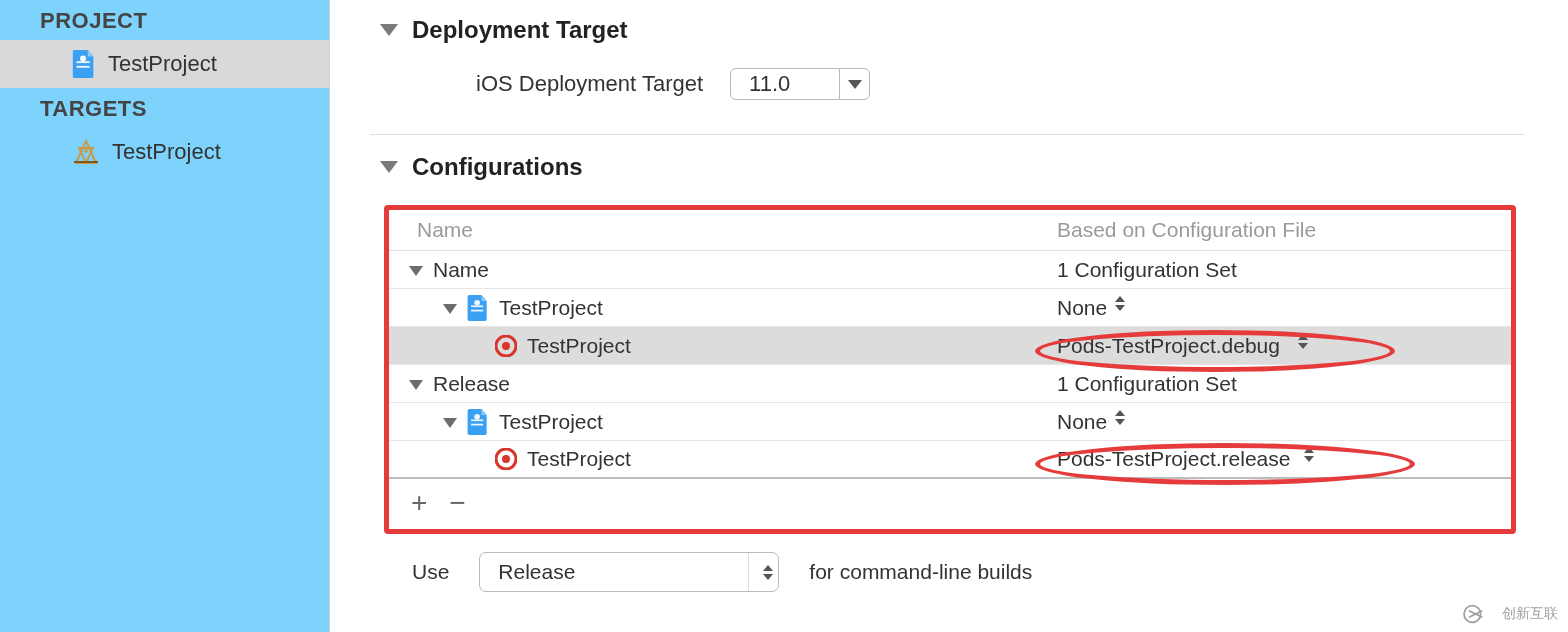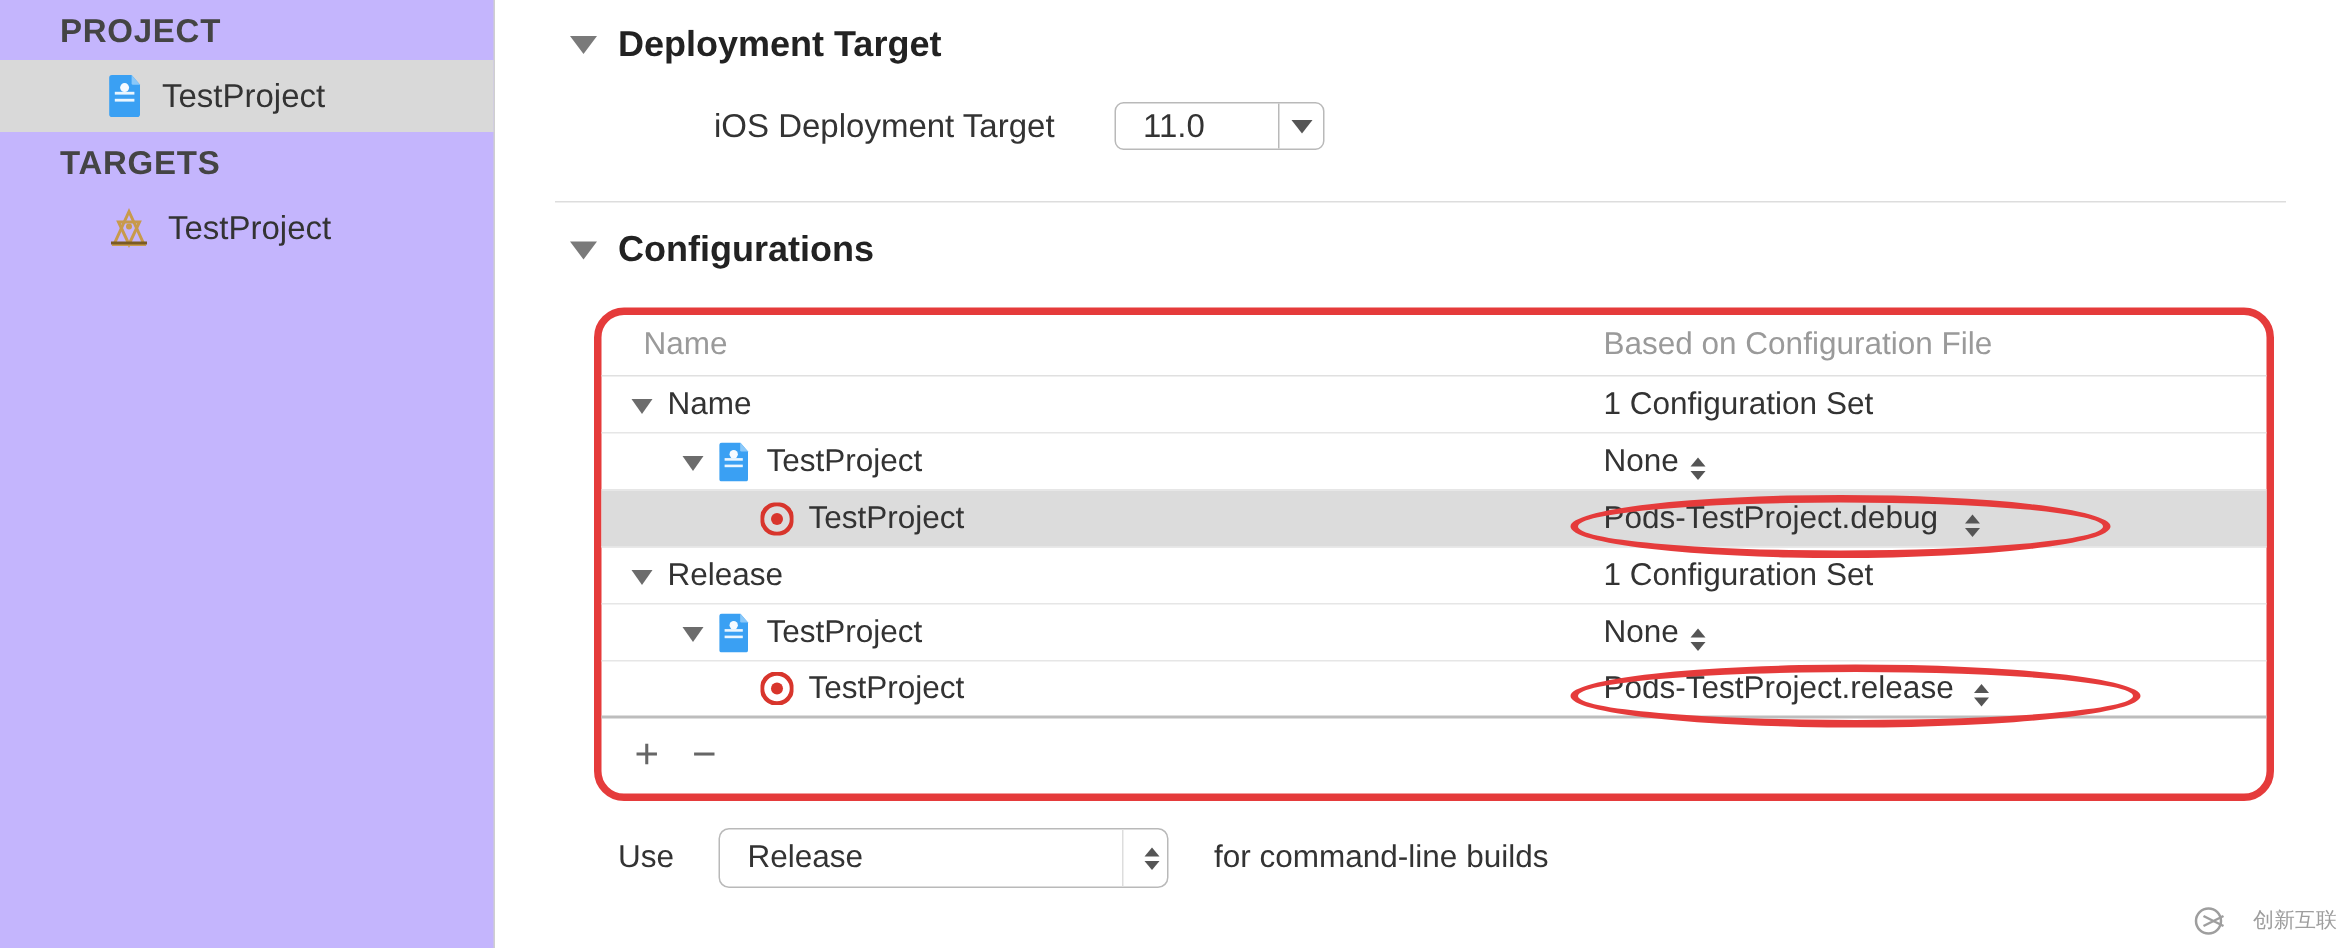--- a/index.html
+++ b/index.html
@@ -1,45 +1,45 @@
 <!DOCTYPE html>
 <html><head>
 <meta charset="utf-8">
 <style>
   * { margin:0; padding:0; box-sizing:border-box; }
   html,body{width:1568px;height:632px;font-family:-apple-system,"Helvetica Neue",Helvetica,Arial,sans-serif;font-size:22px;color:#333;background:#fff;overflow:hidden}
   .root{display:flex;height:100%}
   
-  .sidebar{width:330px;height:100%;border-right:1px solid #cfcfcf;background:#c4b5fd}
+  .sidebar{width:330px;height:100%;border-right:1px solid #cfcfcf;background:#7dd3fc}
   .side-hdr{font-weight:600;letter-spacing:0.5px;color:#444;padding:8px 0 6px 40px;font-size:22px}
   .side-row{display:flex;align-items:center;height:48px;padding-left:72px;gap:12px;cursor:default}
   .side-row.sel{background:#d9d9d9}
   .icon-proj{width:24px;height:28px;flex:0 0 24px}
   .icon-tgt{width:28px;height:28px;flex:0 0 28px}
   
   .main{flex:1;padding:16px 44px 0 50px;position:relative}
   .sect{display:flex;align-items:center;gap:14px;margin-bottom:24px}
   .disclose{width:0;height:0;border-left:9px solid transparent;border-right:9px solid transparent;border-top:12px solid #7a7a7a}
   .sect-title{font-weight:700;font-size:24px;color:#222}
-  .deploy-row{display:flex;align-items:center;gap:40px;margin:0 0 34px 96px}
+  .deploy-row{display:flex;align-items:center;gap:27px;margin:0 0 34px 96px}
   .deploy-label{font-size:22px;color:#333}
   .combo{display:flex;align-items:center;border:1px solid #b9b9b9;border-radius:6px;height:32px;background:#fff}
   .combo-val{padding:0 18px;min-width:108px}
   .combo-btn{width:30px;height:100%;border-left:1px solid #b9b9b9;display:flex;align-items:center;justify-content:center}
   .chev{width:0;height:0;border-left:7px solid transparent;border-right:7px solid transparent;border-top:9px solid #555}
   .divider{border-top:1px solid #ddd;margin-bottom:18px;margin-left:-10px}
   
-  .cfg-box{margin-left:16px;margin-right:8px;border:5px solid #e53b3b;border-radius:20px;padding:0 0 10px 0;position:relative;overflow:visible}
+  .cfg-box{margin-left:4px;margin-right:8px;border:5px solid #e53b3b;border-radius:4px;padding:0 0 10px 0;position:relative;overflow:visible}
   .cfg-head{display:flex;padding:8px 0 8px 28px;font-size:21px;color:#9a9a9a;border-bottom:1px solid #e0e0e0}
   .cname{flex:0 0 640px}
   .row{display:flex;align-items:center;height:38px;border-bottom:1px solid #e6e6e6;font-size:21px}
   .row.selrow{background:#dcdcdc}
   .row .disc{width:0;height:0;border-left:7px solid transparent;border-right:7px solid transparent;border-top:10px solid #6c6c6c;margin-right:10px;margin-top:2px}
   .left{display:flex;align-items:center;flex:0 0 668px}
-  .right{flex:1;display:flex;align-items:flex-end;position:relative}
+  .right{flex:1;display:flex;align-items:flex-start;position:relative}
   .ind0{padding-left:20px}
   .ind1{padding-left:54px}
   .ind2{padding-left:106px}
   .updown{display:inline-flex;flex-direction:column;margin-left:8px;line-height:0;gap:3px}
   .updown::before{content:"";width:0;height:0;border-left:5px solid transparent;border-right:5px solid transparent;border-bottom:6px solid #555}
   .updown::after{content:"";width:0;height:0;border-left:5px solid transparent;border-right:5px solid transparent;border-top:6px solid #555}
   .ring{position:absolute;border:5px solid #e53b3b;border-radius:50%/50%;height:42px;width:360px;pointer-events:none}
   .icon-sm{width:22px;height:26px;margin-right:10px;flex:0 0 22px}
   .icon-tg{width:22px;height:22px;margin-right:10px;flex:0 0 22px}
   .pm{display:flex;gap:22px;padding:8px 0 0 22px;font-size:28px;color:#666}

